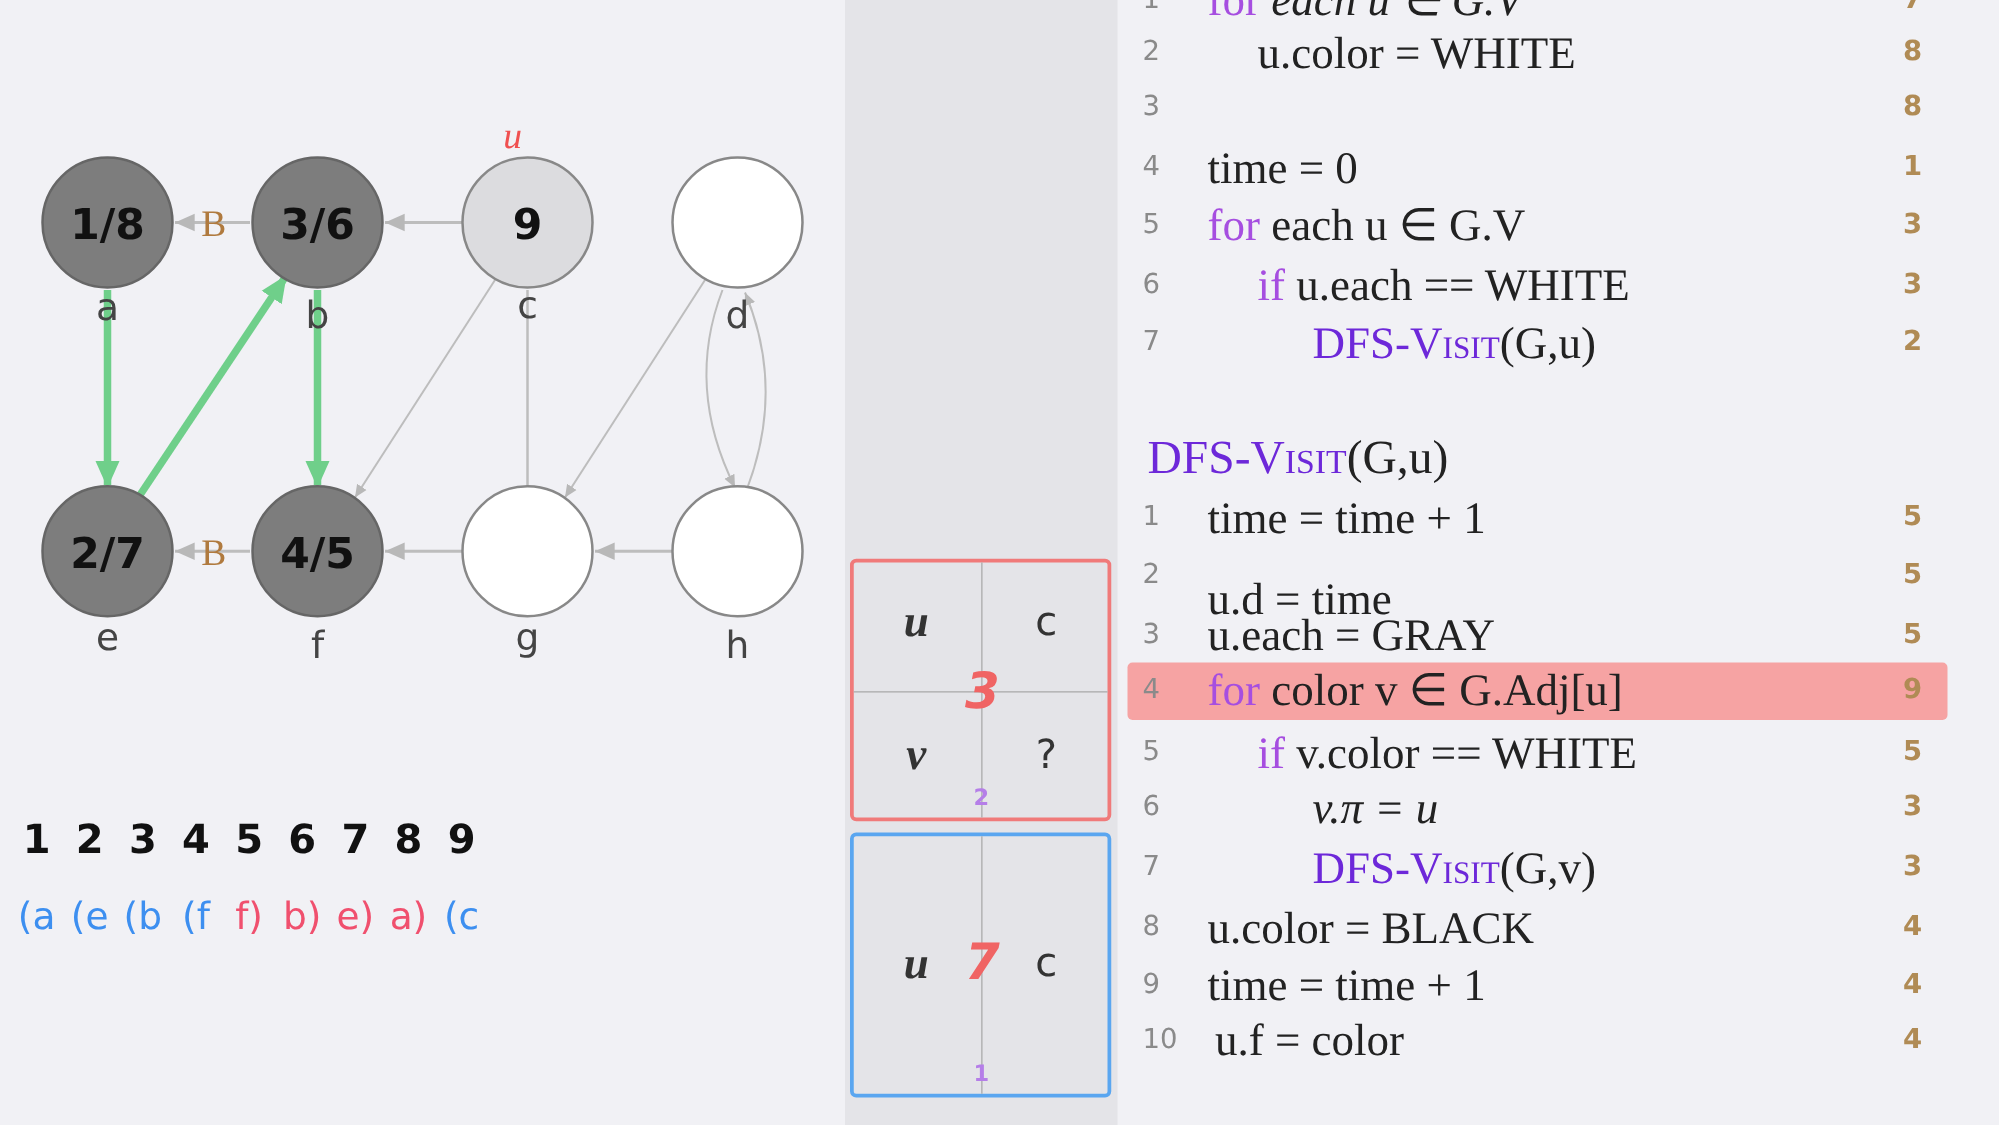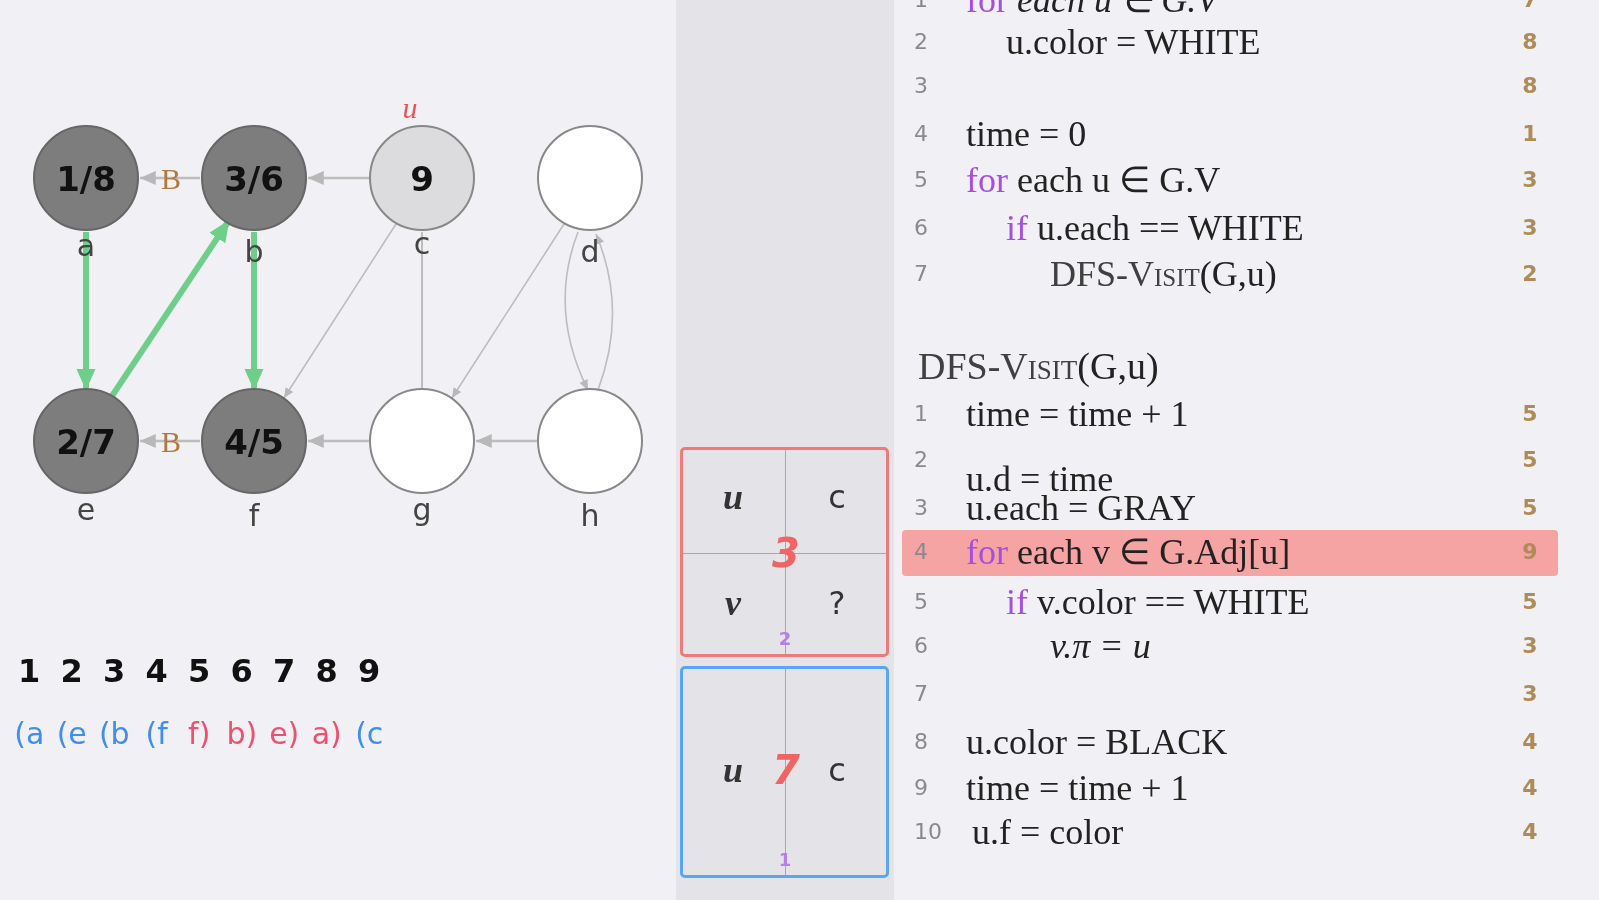--- a/index.html
+++ b/index.html
@@ -25,21 +25,21 @@
   .frame .ret { position: absolute; left: 88px; width: 30px; text-align: center; font-family: "DejaVu Sans", sans-serif; font-style: italic; font-weight: bold; font-size: 40px; color: #f06464; }
   .frame .depth { position: absolute; left: 92px; width: 20px; text-align: center; font-family: "DejaVu Sans", sans-serif; font-weight: bold; font-size: 18px; color: #b57ee8; }
 
   #code-panel { position: absolute; left: 894px; top: 0; width: 705px; height: 900px; }
   .code-line { position: absolute; left: 0; width: 705px; height: 44px; font-size: 36px; line-height: 44px; white-space: nowrap; }
   .code-line .ln { position: absolute; left: 20px; width: 30px; font-family: "DejaVu Sans", sans-serif; font-size: 22px; color: #8a8a8a; }
   .code-line .txt { position: absolute; left: 72px; }
   .code-line .cnt { position: absolute; left: 624px; width: 24px; text-align: center; font-family: "DejaVu Sans", sans-serif; font-weight: bold; font-size: 22px; color: #b08b55; }
   .code-line.hl .hlbar { position: absolute; left: 8px; top: 0; width: 656px; height: 46px; background: #f6a3a3; border-radius: 4px; }
   .kw { color: #a64ee0; }
-  .fn { color: #404040; font-variant: small-caps; }
+  .fn { color: #6d28d9; font-variant: small-caps; }
   .it { font-style: italic; }
   .proc-title { position: absolute; left: 24px; top: 344px; font-size: 38px; }
 </style>
 </head>
 <body>
 
 <div id="graph-panel">
   <svg id="graph-svg" width="676" height="640" viewBox="0 0 676 640">
     <defs>
       <marker id="arr" viewBox="0 0 10 10" refX="9" refY="5" markerWidth="7" markerHeight="7" orient="auto-start-reverse">
@@ -215,35 +215,36 @@
     <span class="cnt">5</span>
   </div>
   <div class="code-line" style="top:486px;">
     <span class="ln">3</span>
     <span class="txt" style="font-style: normal;">u.each = GRAY</span>
     <span class="cnt">5</span>
   </div>
   <div class="code-line hl" style="top:530px;">
     <div class="hlbar"></div>
     <span class="ln">4</span>
-    <span class="txt"><span class="kw">for</span><span style="font-style: normal;"> each v ∈ G.Adj[u]</span></span>
+    <span class="txt"><span class="kw">for</span><span style="font-style: normal;"> color v ∈ G.Adj[u]</span></span>
     <span class="cnt">9</span>
   </div>
   <div class="code-line" style="top:580px;">
     <span class="ln">5</span>
     <span class="txt" style="left:112px;"><span class="kw">if</span><span style="font-style: normal;"> v.color == WHITE</span></span>
     <span class="cnt">5</span>
   </div>
   <div class="code-line" style="top:624px;">
     <span class="ln">6</span>
     <span class="txt it" style="left:156px;">v.π = u</span>
     <span class="cnt">3</span>
   </div>
   <div class="code-line" style="top:672px;">
     <span class="ln">7</span>
+    <span class="txt" style="left:156px;"><span class="fn">DFS-Visit</span><span style="font-style: normal;">(G,v)</span></span>
     <span class="cnt">3</span>
   </div>
   <div class="code-line" style="top:720px;">
     <span class="ln">8</span>
     <span class="txt" style="font-style: normal;">u.color = BLACK</span>
     <span class="cnt">4</span>
   </div>
   <div class="code-line" style="top:766px;">
     <span class="ln">9</span>
     <span class="txt" style="font-style: normal;">time = time + 1</span>

